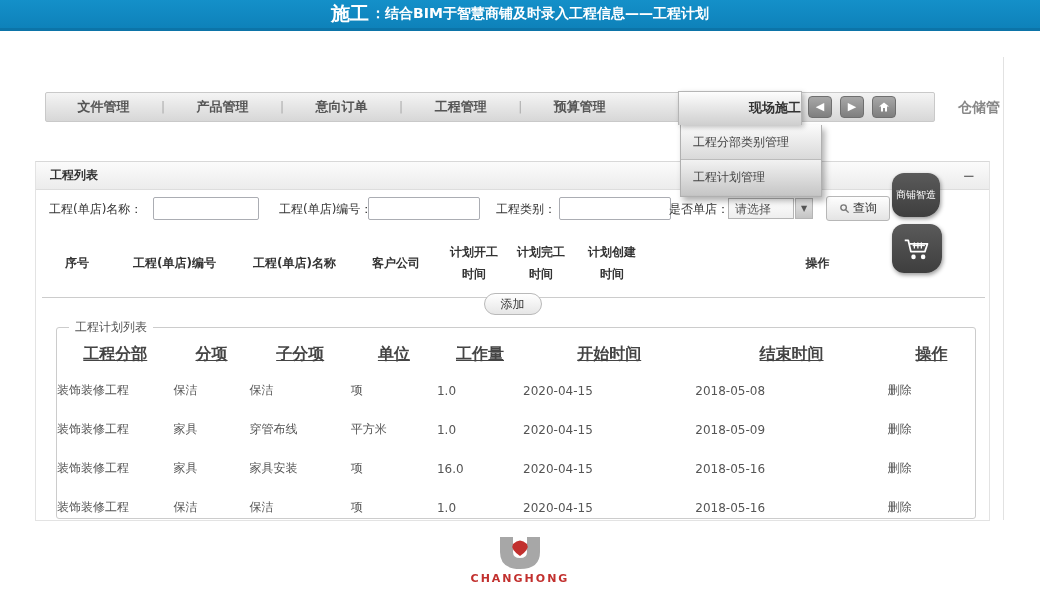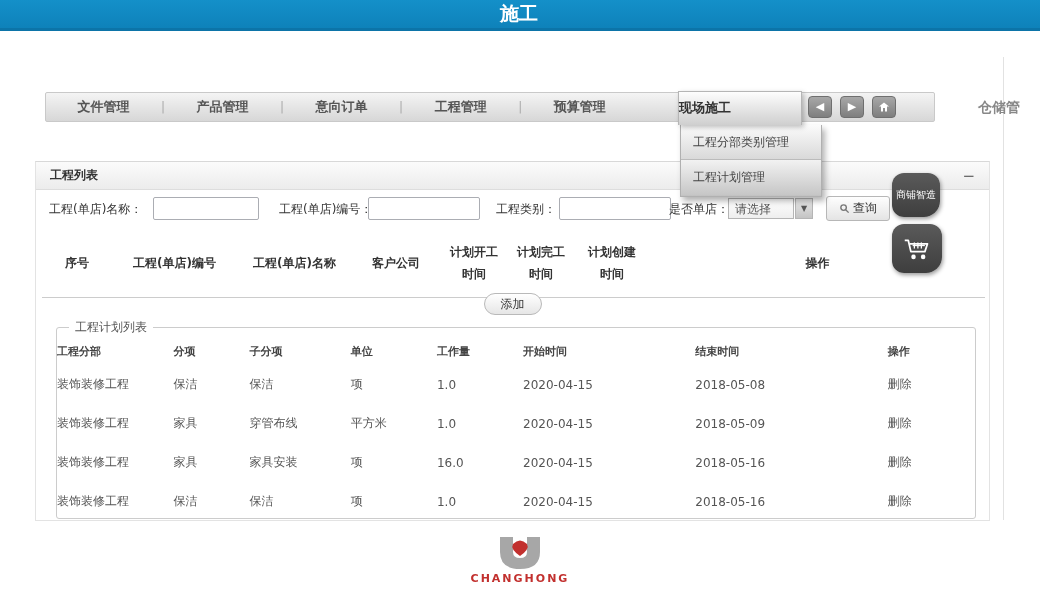--- a/index.html
+++ b/index.html
@@ -30,21 +30,21 @@
   .tab {
     width:115px; text-align:center; font-size:13px; font-weight:bold; color:#555;
     cursor:pointer; line-height:28px;
   }
   .tab-div { color:#aaa; font-size:12px; }
   .active-tab {
     position:absolute; left:678px; top:91px; width:124px; height:34px;
     background:linear-gradient(#fdfdfd,#cfcfcf);
     border:1px solid #b5b5b5; border-bottom:none;
     box-shadow:2px 2px 5px rgba(0,0,0,.25);
-    text-align:left; line-height:32px;
+    text-align:right; line-height:32px;
     font-size:13px; font-weight:bold; color:#333; z-index:60; cursor:pointer;
   }
   .dropdown {
     position:absolute; left:680px; top:125px; width:142px; height:72px;
     background:linear-gradient(#f7f7f7,#c2c2c2);
     border:1px solid #b0b0b0; border-top:none;
     box-shadow:3px 4px 6px rgba(0,0,0,.3); z-index:55;
   }
   .dropdown-item {
     height:35px; line-height:35px; padding-left:12px;
@@ -53,21 +53,21 @@
     border-bottom:1px solid #bbb;
   }
   .dropdown-item:last-child { border-bottom:none; background:linear-gradient(#f2f2f2,#c6c6c6); }
 
   .nav-btns { position:absolute; left:808px; top:96px; display:flex; gap:8px; z-index:62; }
   .nav-btn {
     width:24px; height:22px; border-radius:4px;
     background:linear-gradient(#a8a8a8,#7e7e7e); border:1px solid #6f6f6f;
     color:#fff; font-size:11px; text-align:center; line-height:20px; cursor:pointer;
   }
-  .more-tab { position:absolute; left:958px; top:99px; font-size:14px; font-weight:bold; color:#888; cursor:pointer;margin-left:20px; }
+  .more-tab { position:absolute; left:958px; top:99px; font-size:14px; font-weight:bold; color:#888; cursor:pointer; }
 
   
   .panel {
     position:absolute; left:35px; top:145px; width:955px; height:360px;
     background:#fff; border:1px solid #e3e3e3; border-top:1px solid #d8d8d8;margin-top:16px;
   }
   .panel-head {
     height:28px; background:linear-gradient(#fbfbfb,#ececec);
     border-bottom:1px solid #ddd;
     display:flex; align-items:center; justify-content:space-between;
@@ -121,21 +121,21 @@
   
   .plan-fs {
     position:absolute; left:20px; top:165px; width:920px; height:192px;
     border:1px solid #ccc; border-radius:3px;
   }
   .plan-legend {
     position:absolute; left:12px; top:-9px; background:#fff; padding:0 6px;
     font-size:12px; color:#555;
   }
   .plan-table { width:100%; border-collapse:collapse; table-layout:fixed; margin-top:10px; }
-  .plan-table th { font-size:11px; color:#444; font-weight:bold; text-align:left; padding:6px 0; }
+  .plan-table th { font-size:16px; color:#444; font-weight:bold; text-align:center; padding:6px 0;text-decoration:underline; }
   .plan-table td { font-size:12px; color:#555; text-align:left; padding:11px 0; }
   .del-link { cursor:pointer; color:#555; }
 
   
   .badge {
     position:absolute; color:#fff; z-index:40;
     background:linear-gradient(#5a5a5a,#3e3e3e);
     border-radius:12px 12px 16px 12px;
     box-shadow:1px 2px 4px rgba(0,0,0,.4);
     display:flex; align-items:center; justify-content:center;
@@ -149,20 +149,21 @@
 
   svg { display:block; }
 </style>
 </head>
 <body>
 
 <div class="stage">
 
   <div class="banner">
     <b>施工</b>
+    <span>：结合BIM于智慧商铺及时录入工程信息——工程计划</span>
   </div>
 
   <div class="page-vline"></div>
 
   <div class="tabbar">
     <div class="tab">文件管理</div>
     <span class="tab-div">|</span>
     <div class="tab">产品管理</div>
     <span class="tab-div">|</span>
     <div class="tab">意向订单</div>

